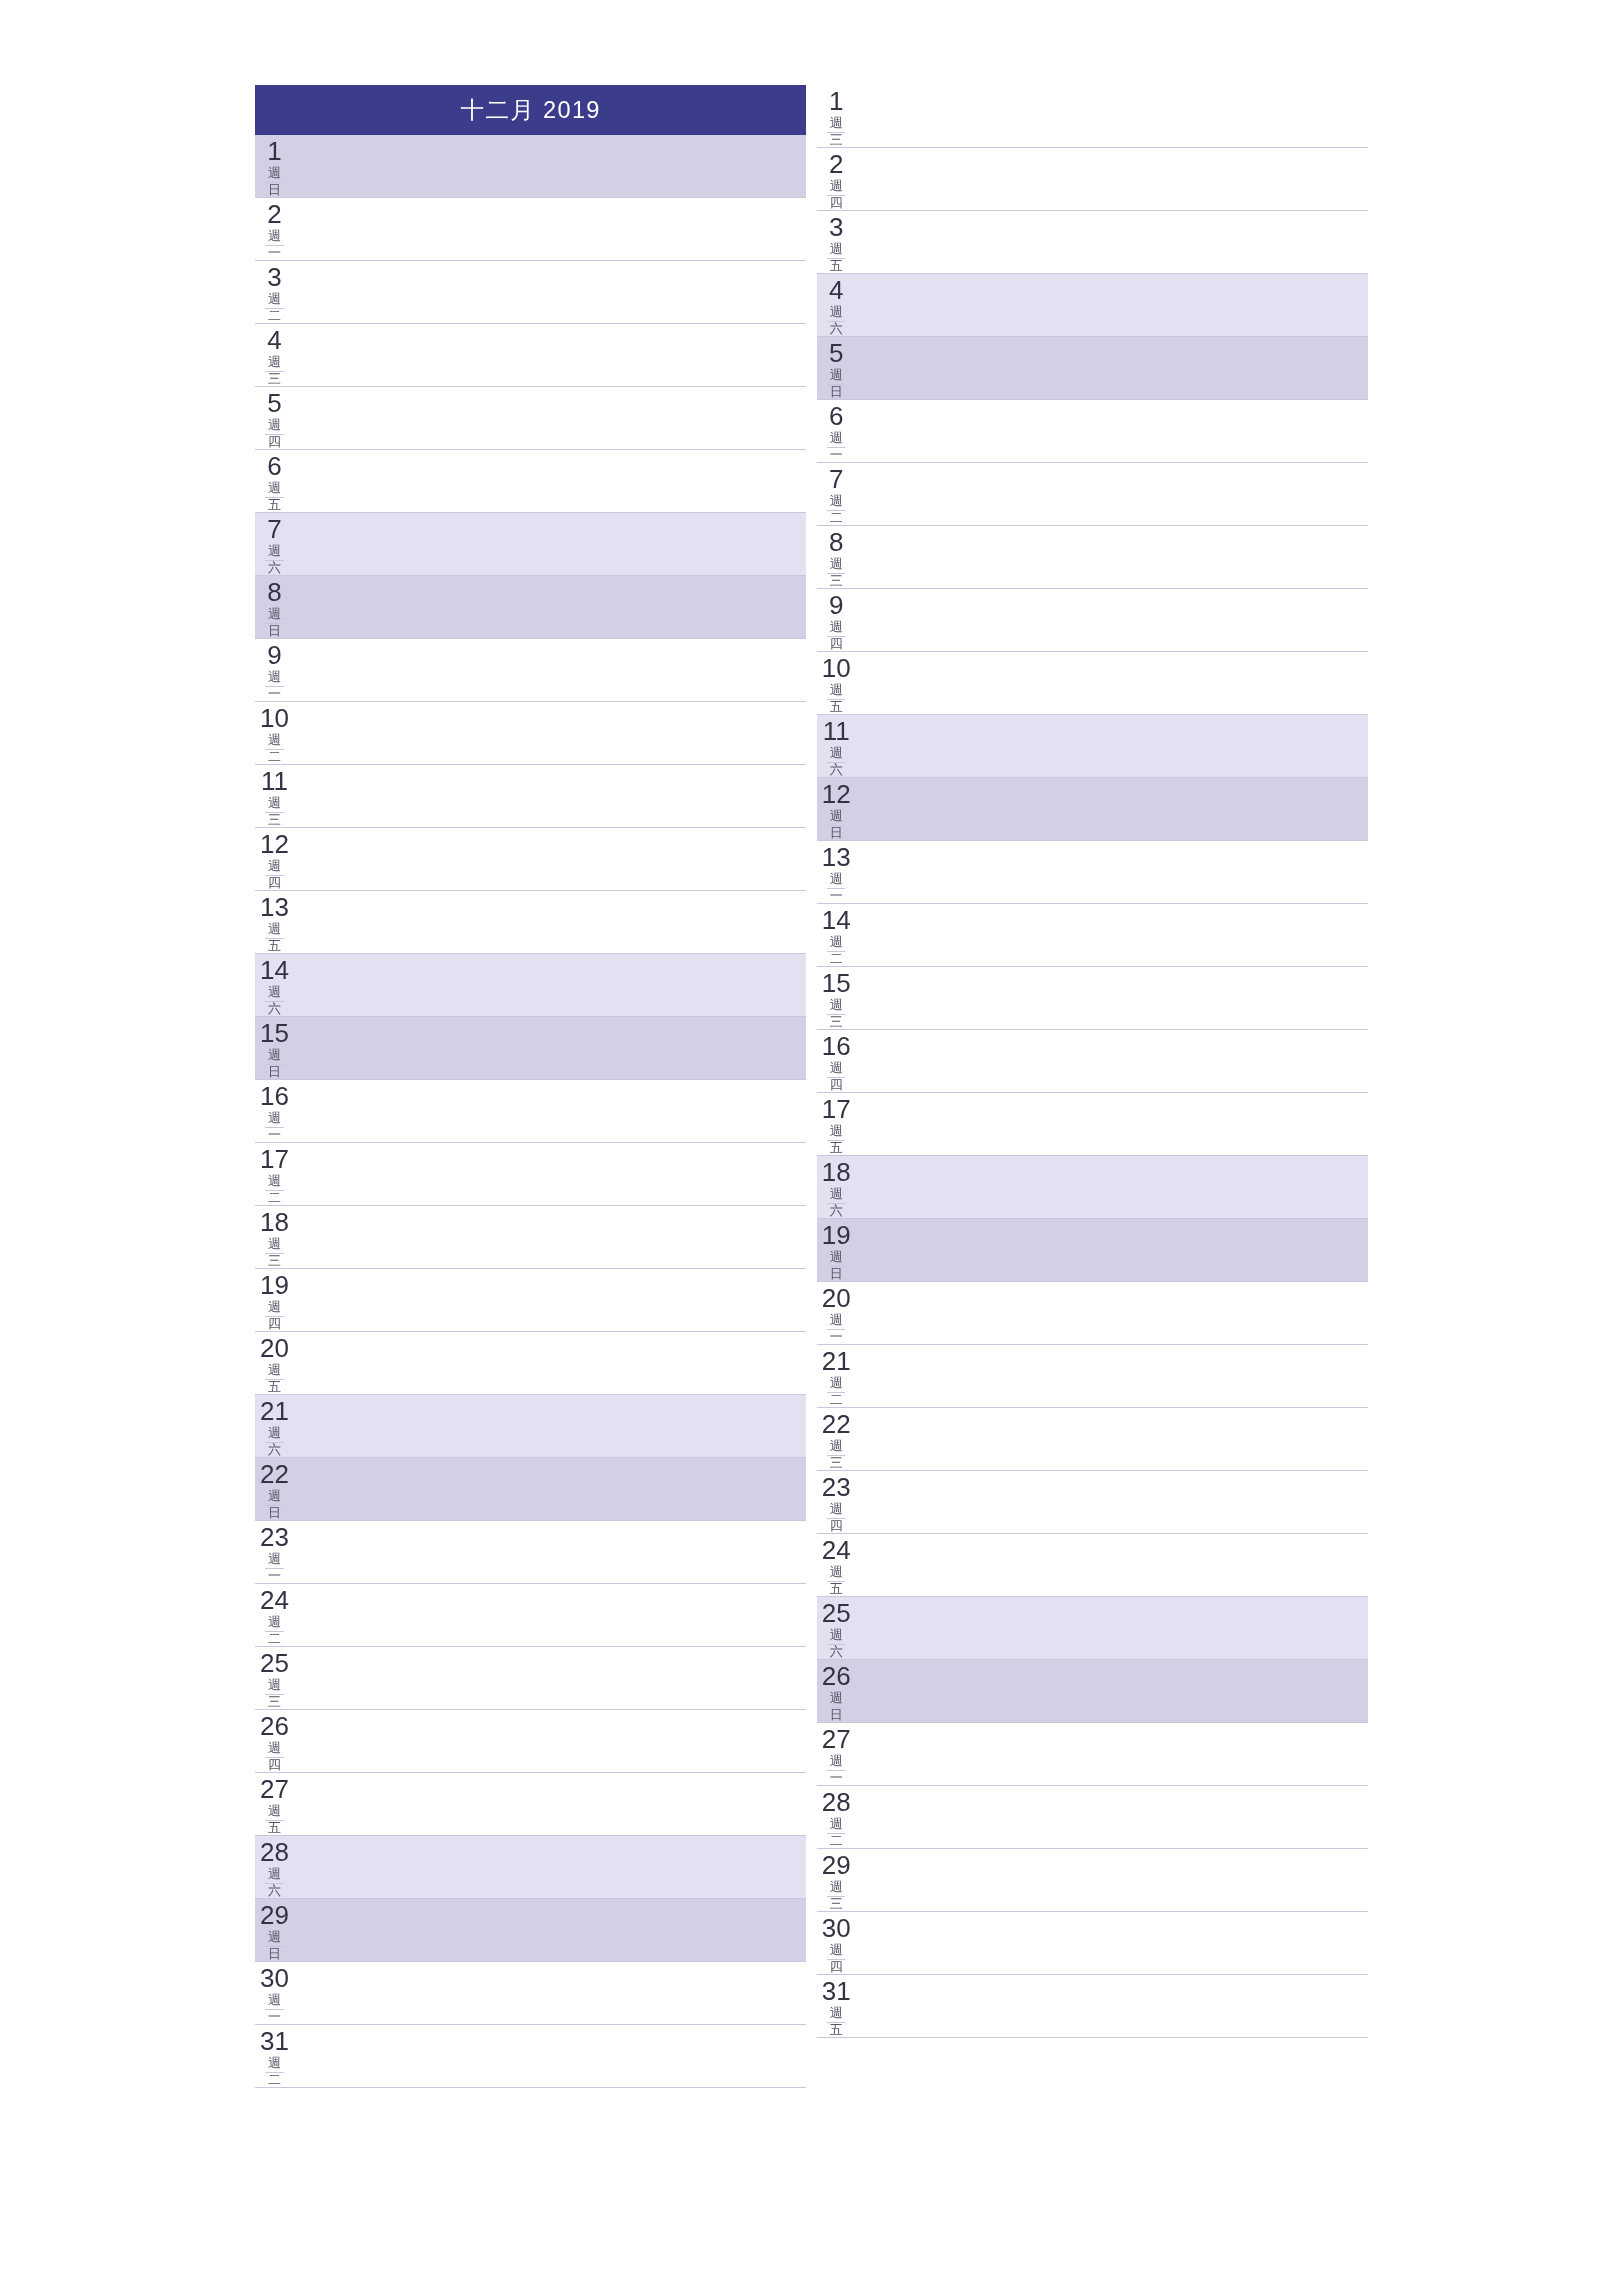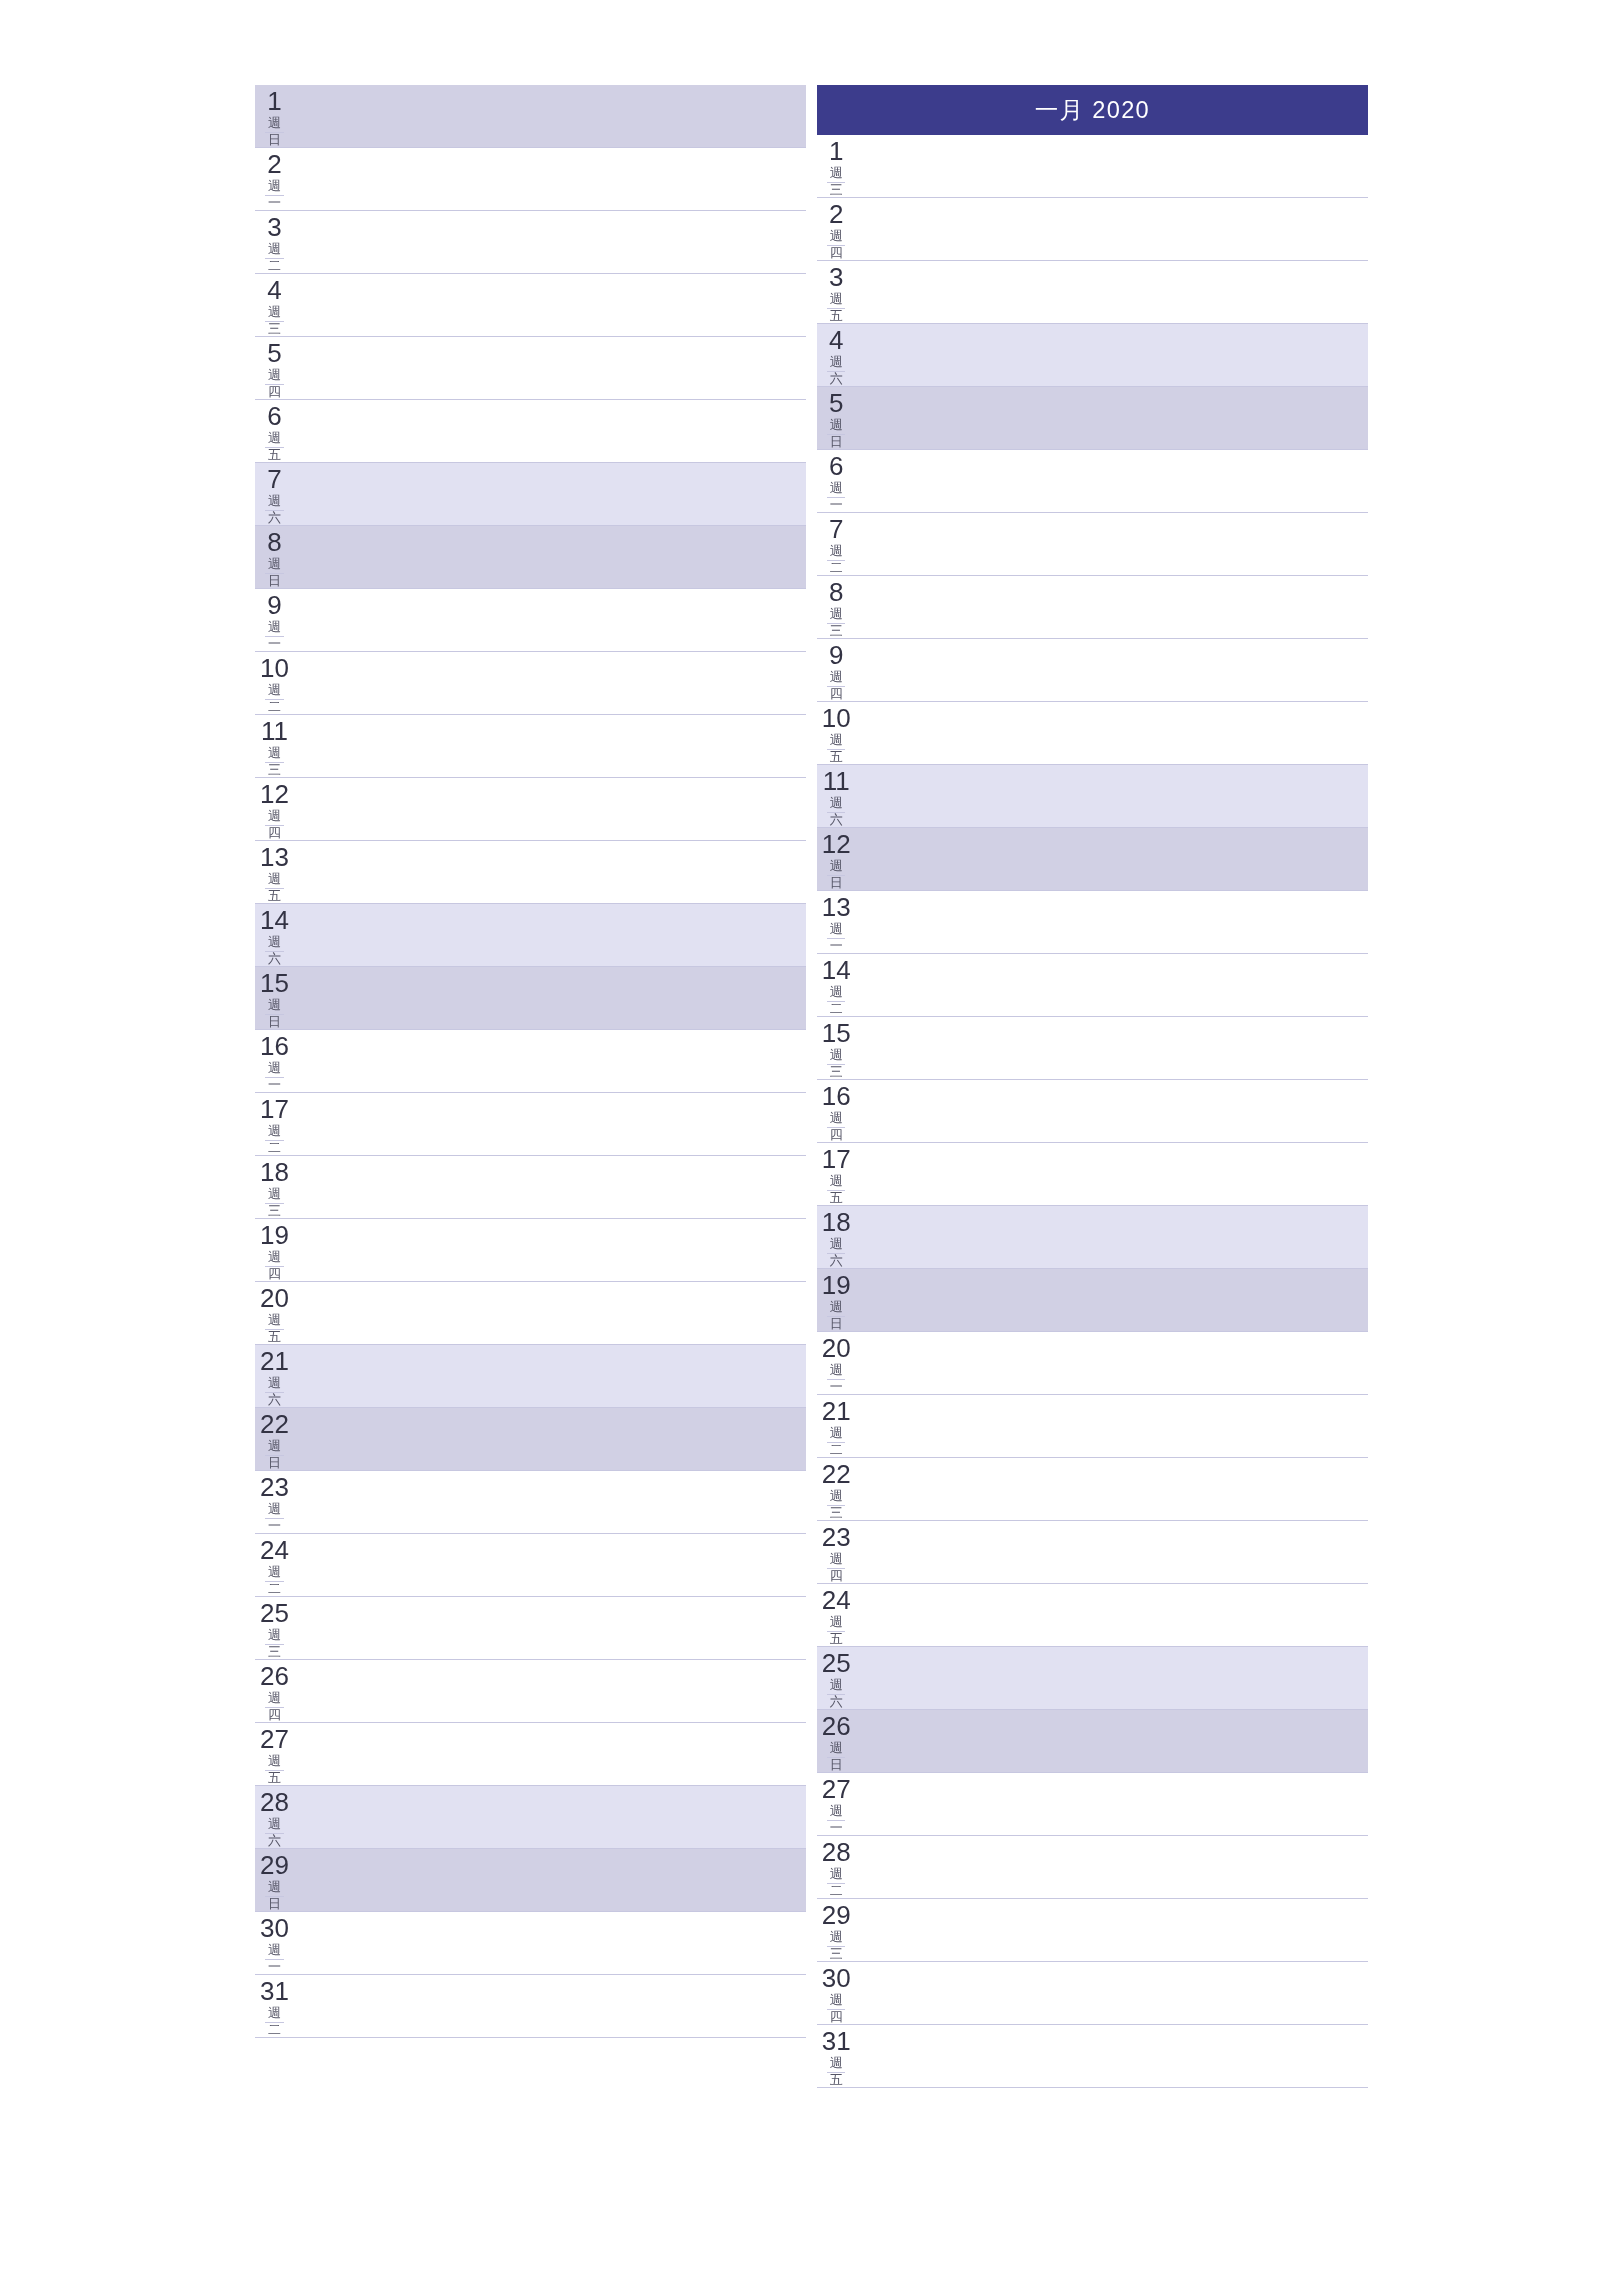--- a/index.html
+++ b/index.html
@@ -78,20 +78,21 @@
   .day-space {
     flex: 1;
   }
 </style>
 </head>
 <body>
 
 <div class="page">
   <div class="grid" id="grid">
       <div class="month-col">
+        <div class="month-header">十二月  2019</div>
         <div class="day-row sun">
           <div class="day-label">
             <div class="day-num">1</div>
             <div class="day-wd">週</div>
             <div class="day-wd-line2">日</div>
           </div>
           <div class="day-space"></div>
         </div>
         <div class="day-row wd">
           <div class="day-label">
@@ -328,21 +329,20 @@
         <div class="day-row wd">
           <div class="day-label">
             <div class="day-num">31</div>
             <div class="day-wd">週</div>
             <div class="day-wd-line2">二</div>
           </div>
           <div class="day-space"></div>
         </div>
       </div>
       <div class="month-col">
-        <div class="month-header">一月  2020</div>
         <div class="day-row wd">
           <div class="day-label">
             <div class="day-num">1</div>
             <div class="day-wd">週</div>
             <div class="day-wd-line2">三</div>
           </div>
           <div class="day-space"></div>
         </div>
         <div class="day-row wd">
           <div class="day-label">

